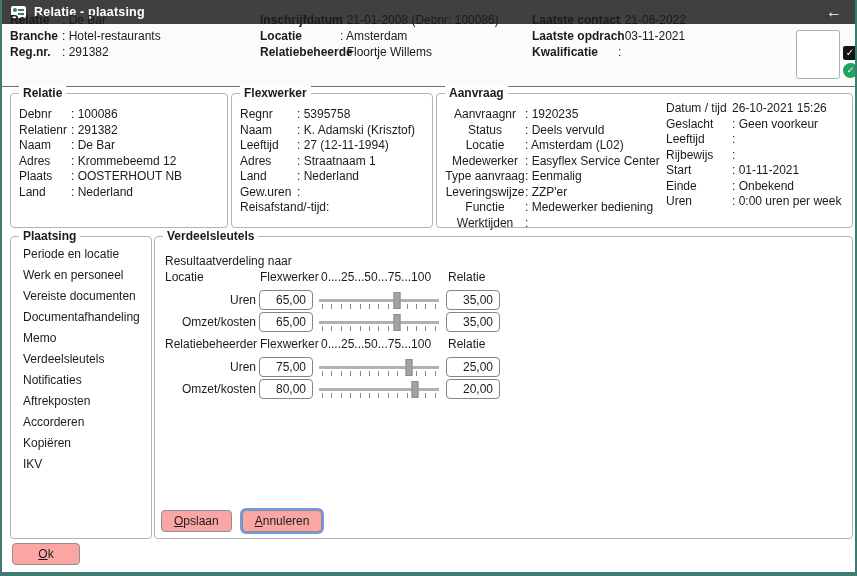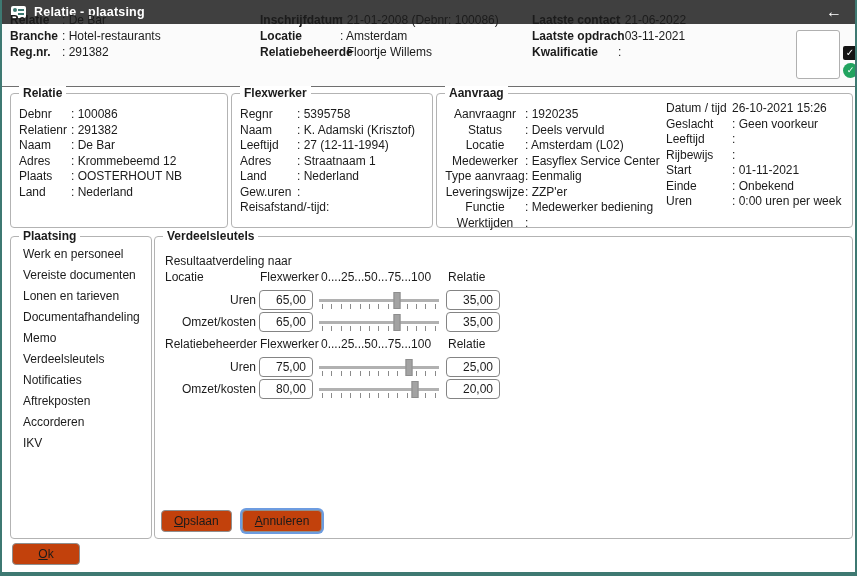--- a/index.html
+++ b/index.html
@@ -57,21 +57,21 @@
   .rlabel { position:absolute; left:0; top:0; width:91px; text-align:right; line-height:20px; white-space:nowrap; }
   .vinput { position:absolute; top:0; width:54px; height:20px; box-sizing:border-box; border:1px solid #848484; border-radius:4px; background:#fff; text-align:right; padding-right:6px; line-height:18px; }
   .in1 { left:94px; } .in2 { left:281px; }
   .slider { position:absolute; left:154px; top:0; width:120px; height:20px; cursor:pointer; }
   .track  { position:absolute; left:0; top:9px; width:100%; height:3px; background:#b1b1b1; }
   .ticks  { position:absolute; left:3px; top:14px; width:114px; height:5px;
             background:repeating-linear-gradient(to right,#8a8a8a 0,#8a8a8a 1px,transparent 1px,transparent 9.4px); }
   .handle { position:absolute; top:2px; width:5px; height:15px; background:#a3a3a3; border:1px solid #8d8d8d; transform:translateX(-50%); }
   .vd-buttons { position:absolute; left:6px; top:273px; display:flex; gap:10px; align-items:center; }
   
-  .btn { box-sizing:border-box; min-width:60px; height:22px; padding:0 12px; background:#c2410c; border:1px solid #8f8f8f; border-radius:4px; font-family:inherit; font-size:12px; color:#1b1b1b; cursor:pointer; }
+  .btn { box-sizing:border-box; min-width:60px; height:22px; padding:0 12px; background:#fca5a5; border:1px solid #8f8f8f; border-radius:4px; font-family:inherit; font-size:12px; color:#1b1b1b; cursor:pointer; }
   .btn-label { display:block; line-height:20px; text-align:center; }
   .btn-label::first-letter { text-decoration:underline; }
   .btn-focus { box-shadow:0 0 0 2px #6d9ce0; }
   .ok-btn { position:absolute; left:10px; top:543px; width:68px; }
 </style>
 </head>
 <body>
 
 <div class="window">
 
@@ -145,29 +145,30 @@
       <div class="kv"><span class="k">Rijbewijs</span><span class="v">:</span></div>
       <div class="kv"><span class="k">Start</span><span class="v">: 01-11-2021</span></div>
       <div class="kv"><span class="k">Einde</span><span class="v">: Onbekend</span></div>
       <div class="kv"><span class="k">Uren</span><span class="v">: 0:00 uren per week</span></div>
     </div>
   </div>
 
   <div class="fs fs-plaatsing">
     <span class="fs-legend">Plaatsing</span>
     <div class="side-items">
+      <div class="side-item">Periode en locatie</div>
       <div class="side-item">Werk en personeel</div>
       <div class="side-item">Vereiste documenten</div>
-      <div class="side-item">Lonen en tarieven</div>
       <div class="side-item">Documentafhandeling</div>
       <div class="side-item">Memo</div>
       <div class="side-item">Verdeelsleutels</div>
       <div class="side-item">Notificaties</div>
       <div class="side-item">Aftrekposten</div>
       <div class="side-item">Accorderen</div>
+      <div class="side-item">Kopiëren</div>
       <div class="side-item">IKV</div>
     </div>
   </div>
 
   <div class="fs fs-verdeel">
     <span class="fs-legend">Verdeelsleutels</span>
     <div class="vd-sub">Resultaatverdeling naar</div>
 
     <div class="vd-sec" style="top:33px">
       <span class="sec-name">Locatie</span>

